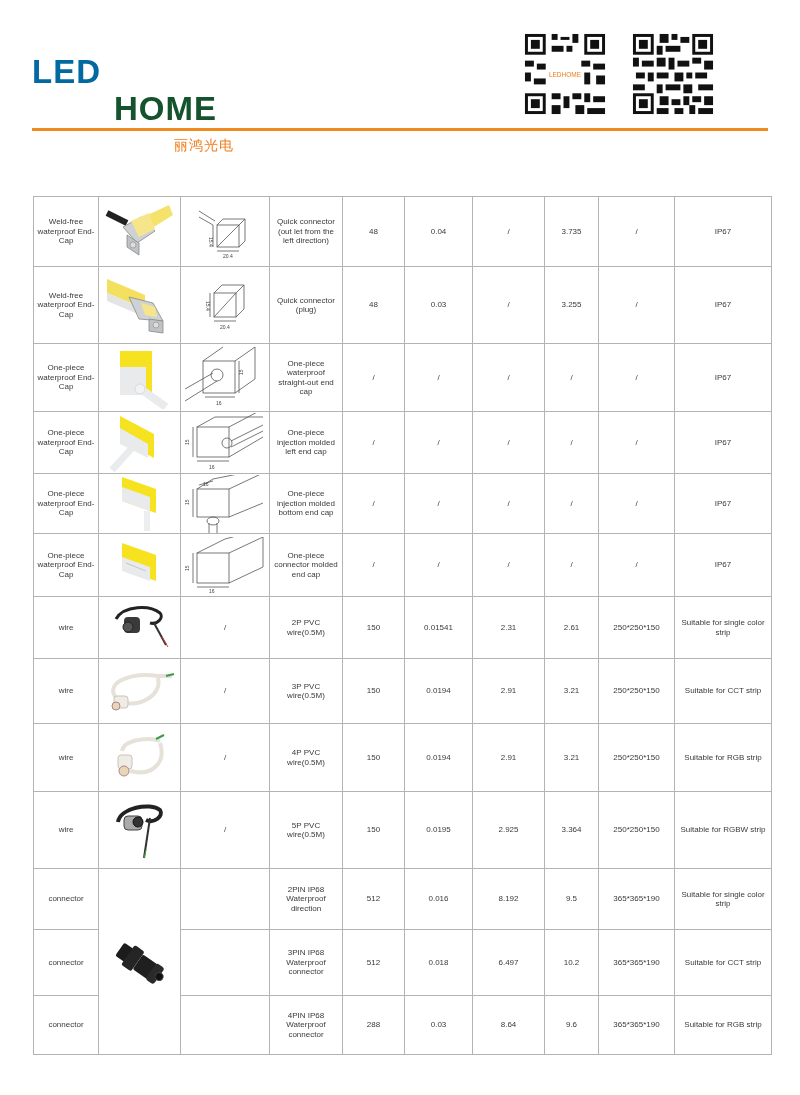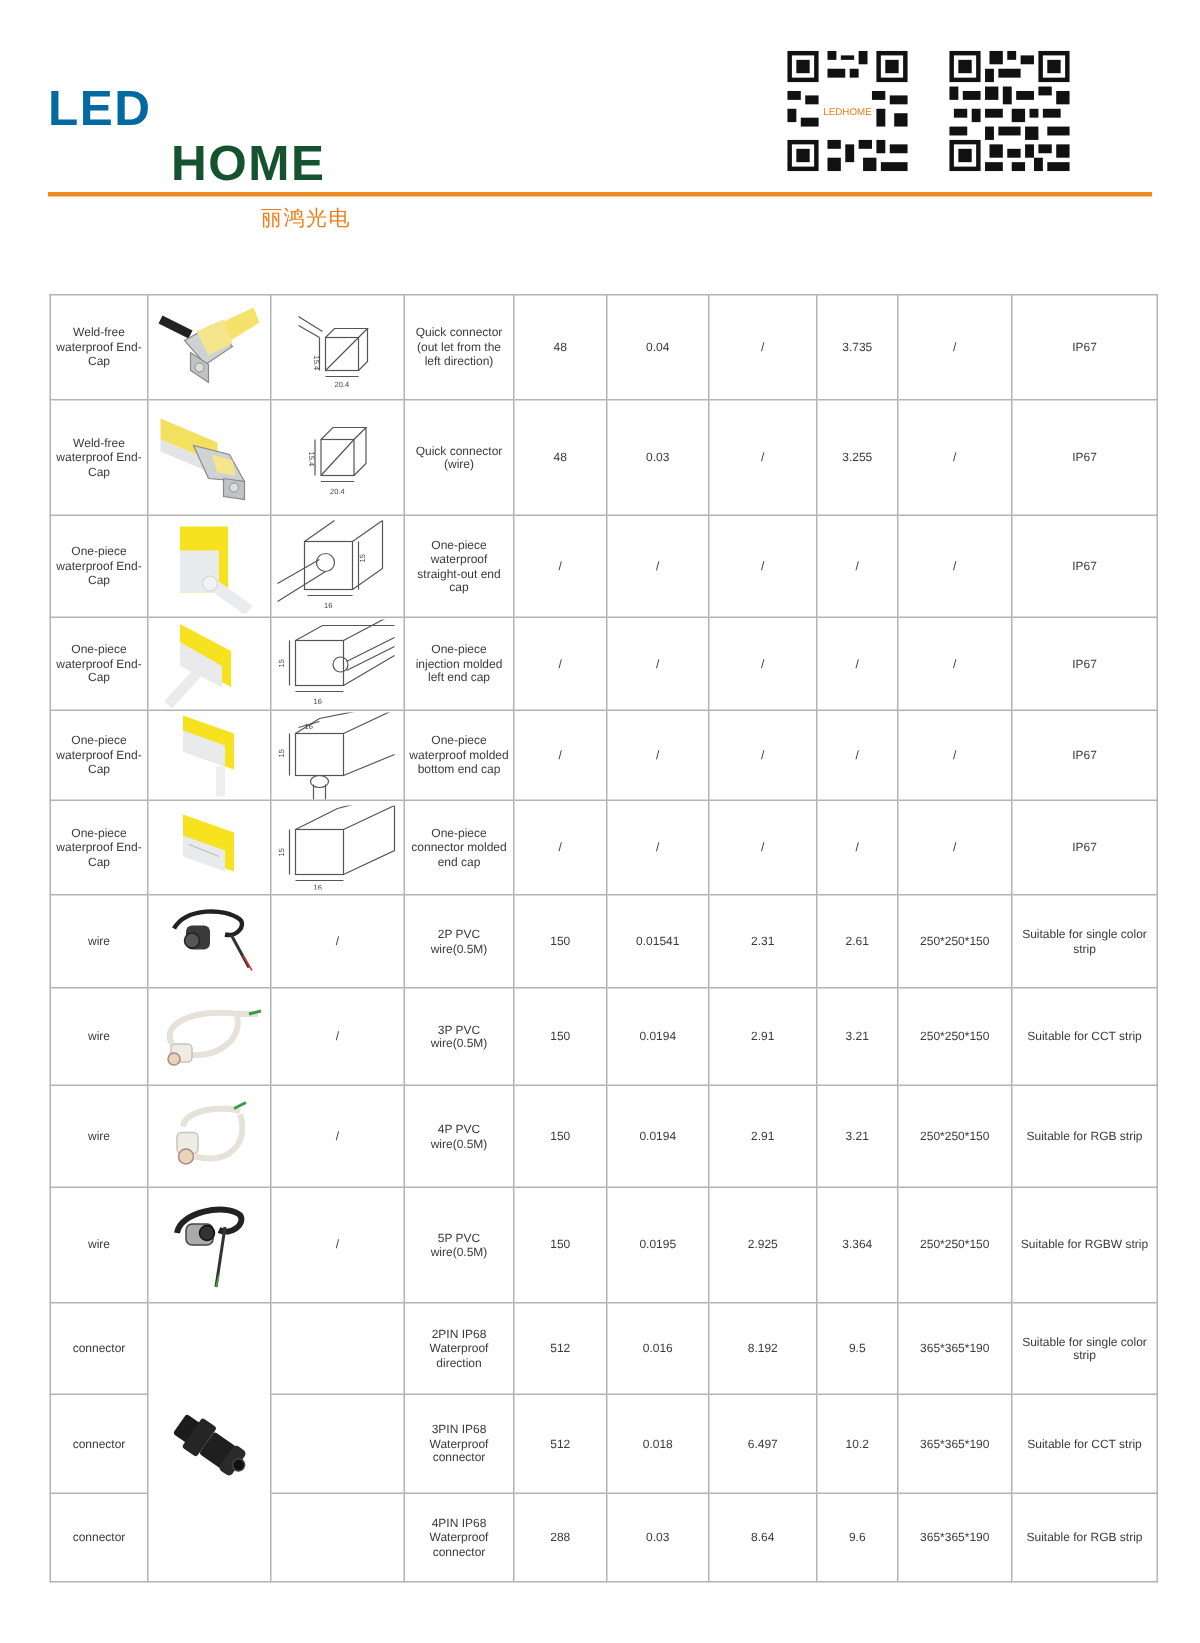--- a/index.html
+++ b/index.html
@@ -181,21 +181,21 @@
         <svg width="70" height="60" viewBox="0 0 70 60">
           <g fill="none" stroke="#555" stroke-width="0.8">
             <rect x="24" y="18" width="22" height="24"></rect>
               <path d="M24 18 L32 10 L54 10 L46 18 M54 10 L54 34 L46 42 M24 42 L46 18"></path>
             <path d="M20 18 L20 42 M24 46 L46 46"></path>
           </g>
           <text x="16" y="26" font-size="5" fill="#444" transform="rotate(90 16 26)" font-family="Liberation Sans, sans-serif">15.4</text>
           <text x="30" y="54" font-size="5" fill="#444" font-family="Liberation Sans, sans-serif">20.4</text>
         </svg>
       </td>
-      <td>Quick connector (wire)</td>
+      <td>Quick connector (plug)</td>
       <td>48</td>
       <td>0.03</td>
       <td>/</td>
       <td>3.255</td>
       <td>/</td>
       <td>IP67</td>
     </tr>
 
     <tr style="height:68px">
       <td>One-piece waterproof End-Cap</td>
@@ -275,21 +275,21 @@
             <rect x="14" y="14" width="32" height="28"></rect>
             <path d="M14 14 L30 4 L80 -6 M46 14 L80 -2 M46 42 L80 28"></path>
             <ellipse cx="30" cy="46" rx="6" ry="4"></ellipse>
             <path d="M26 48 L26 58 M34 48 L34 58"></path>
             <path d="M10 14 L10 42 M16 10 L30 6"></path>
           </g>
           <text x="6" y="30" font-size="5" fill="#444" transform="rotate(-90 6 30)" font-family="Liberation Sans, sans-serif">15</text>
           <text x="20" y="11" font-size="5" fill="#444" font-family="Liberation Sans, sans-serif">16</text>
         </svg>
       </td>
-      <td>One-piece waterproof molded bottom end cap</td>
+      <td>One-piece injection molded bottom end cap</td>
       <td>/</td>
       <td>/</td>
       <td>/</td>
       <td>/</td>
       <td>/</td>
       <td>IP67</td>
     </tr>
 
     <tr style="height:63px">
       <td>One-piece waterproof End-Cap</td>

